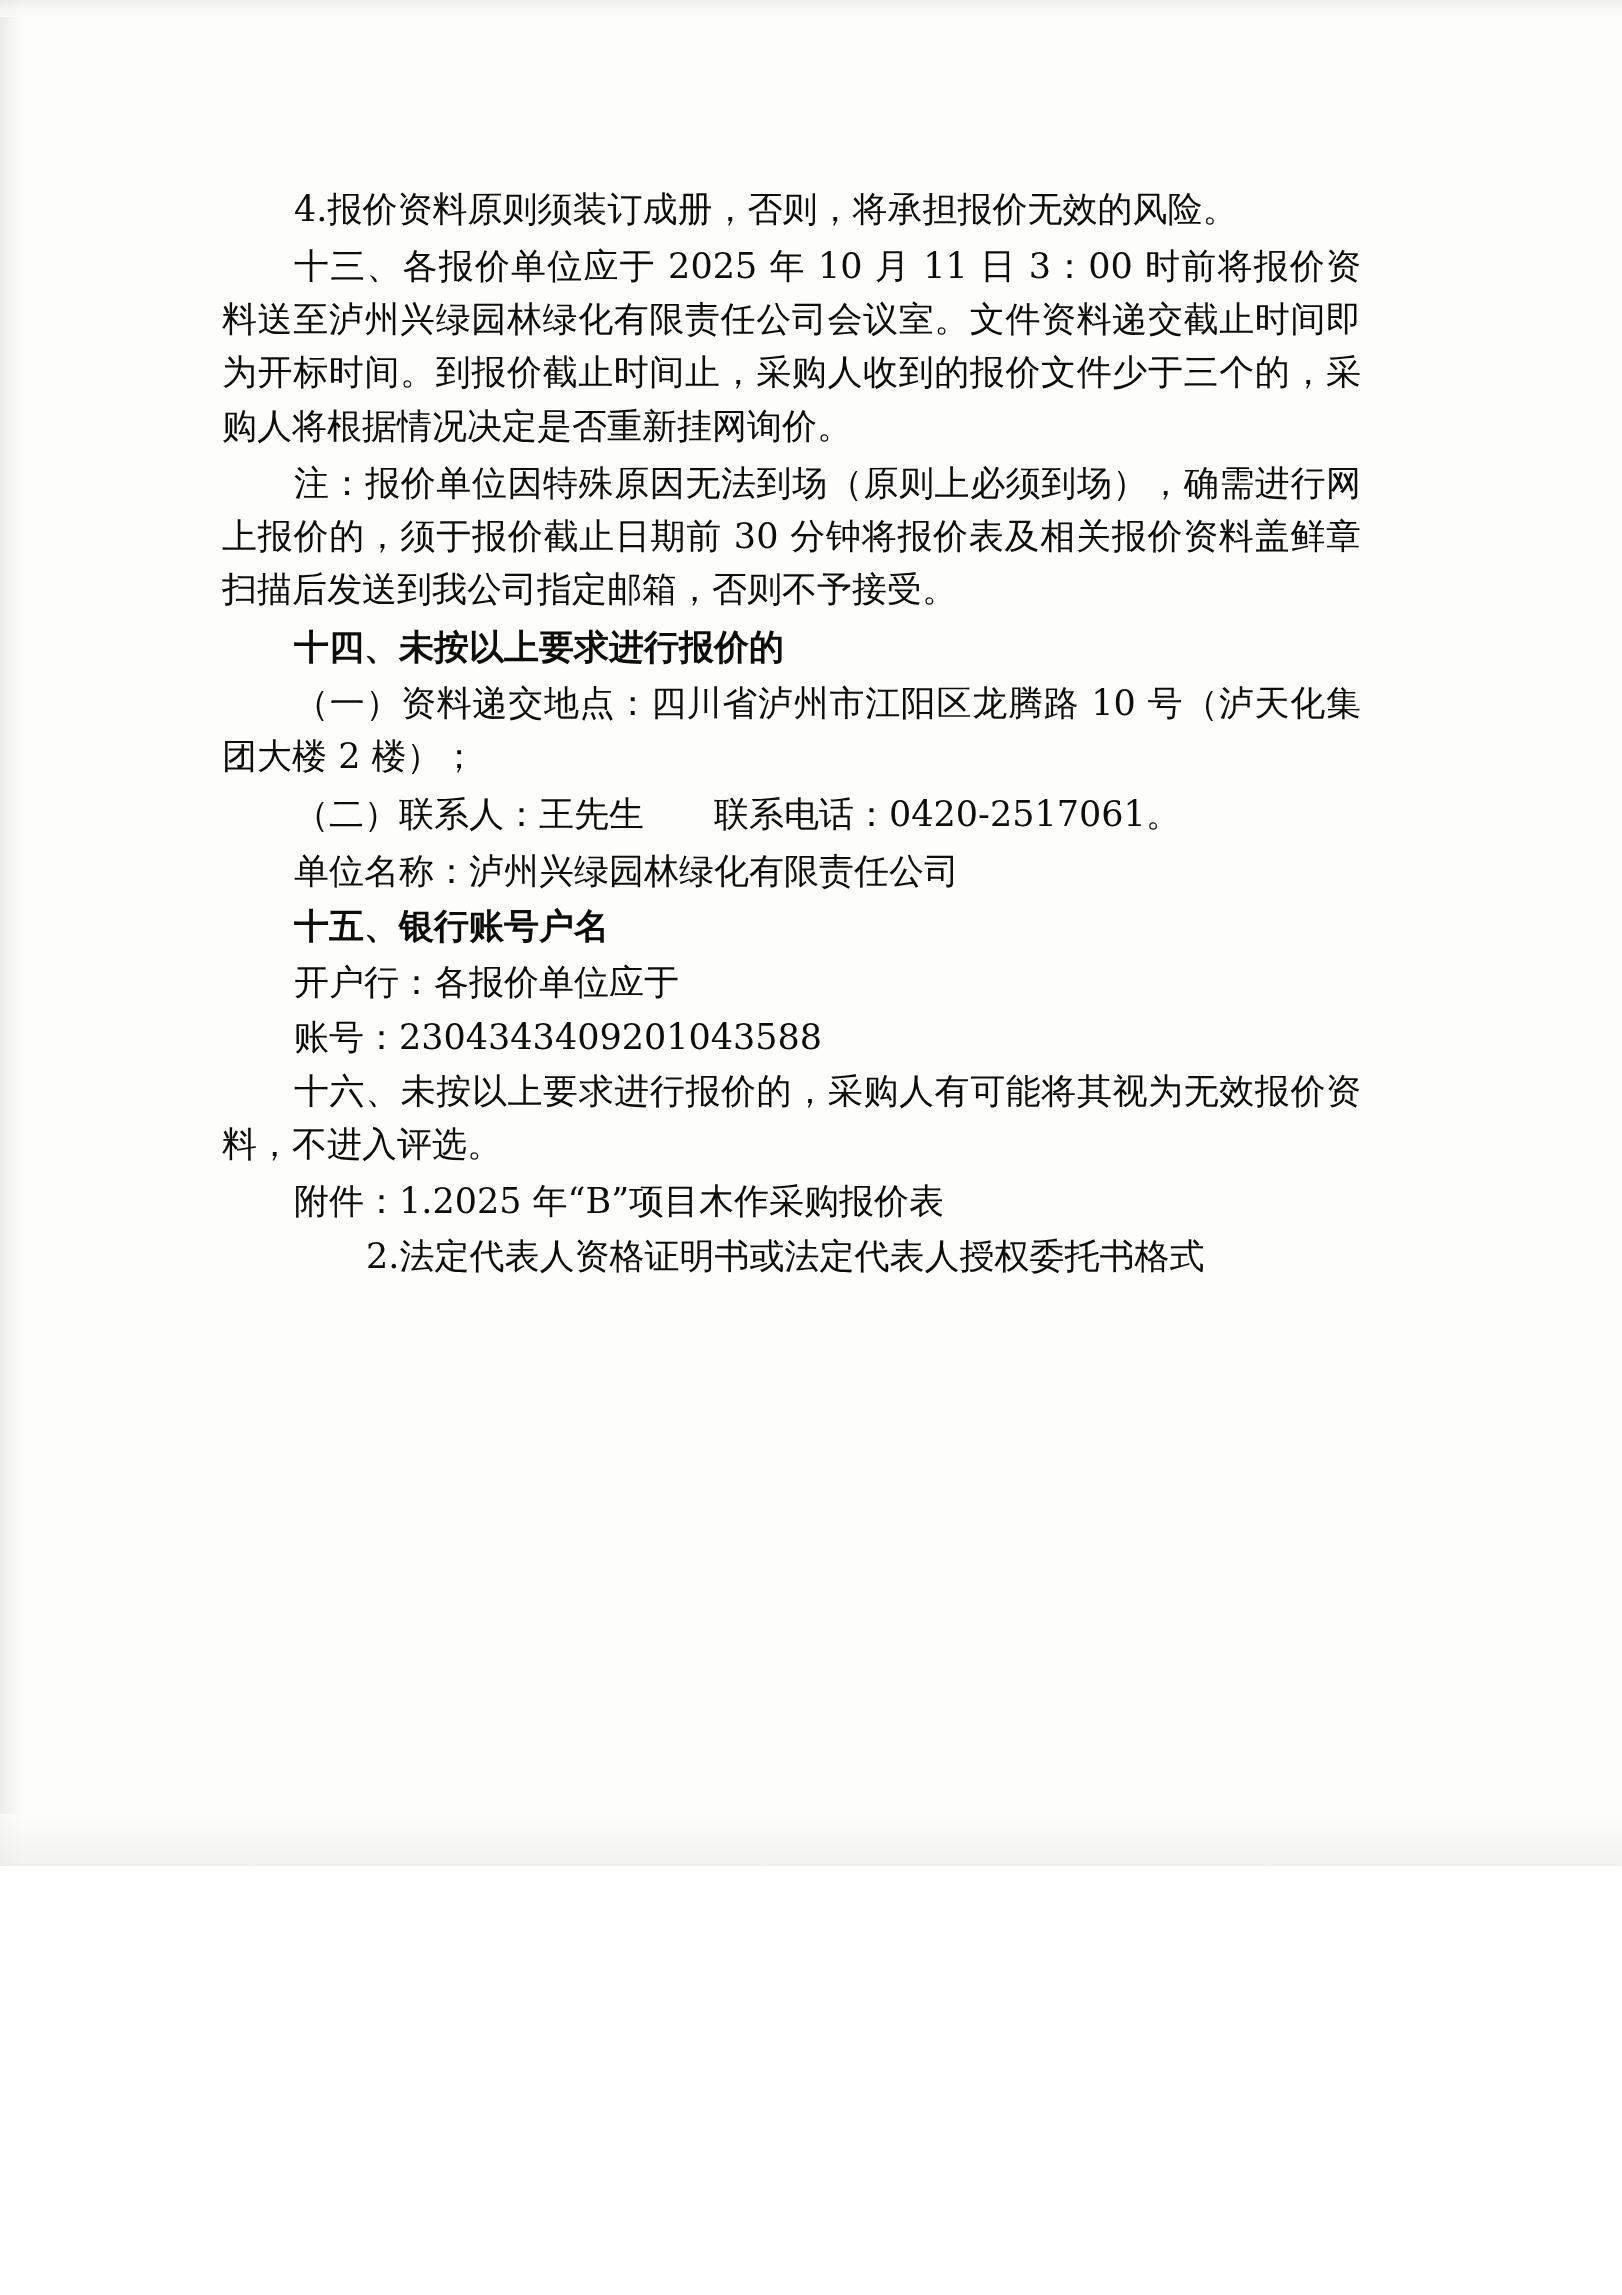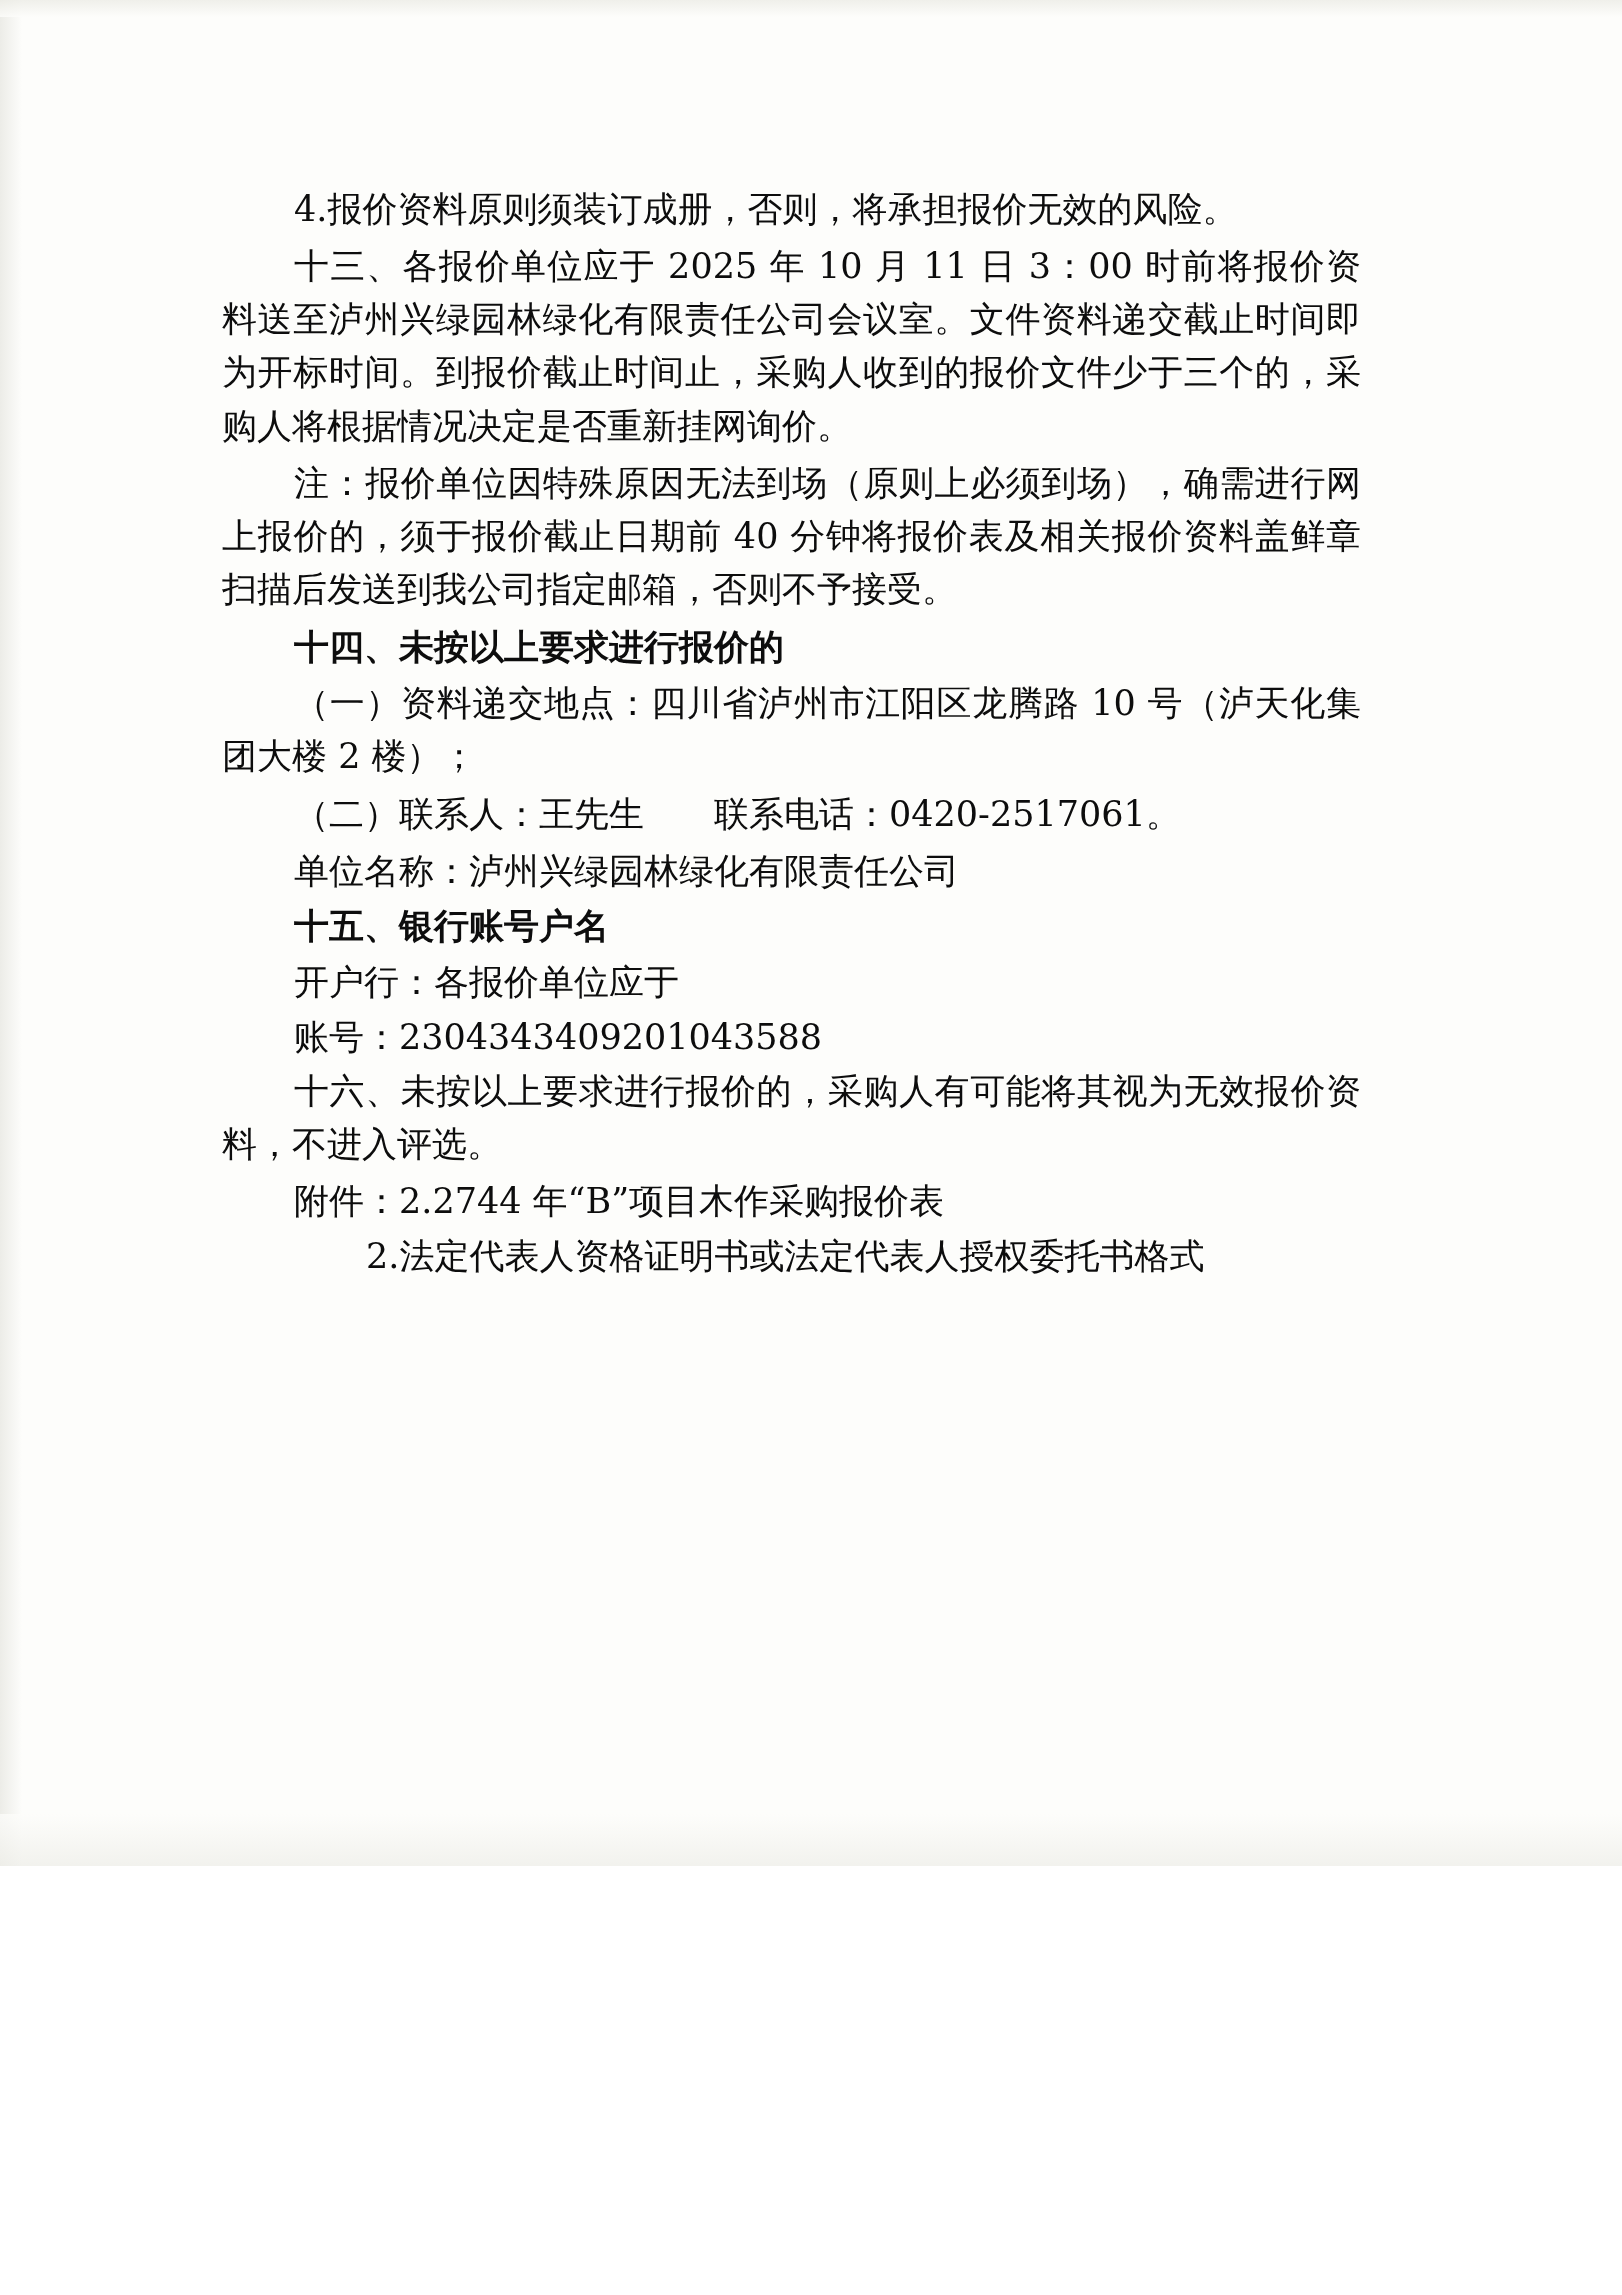--- a/index.html
+++ b/index.html
@@ -85,28 +85,28 @@
 <body>
 
 <div class="page">
   <div class="scan-edge-left"></div>
   <div class="scan-edge-top"></div>
   <div class="scan-edge-bottom"></div>
 
   <div class="content">
     <p class="para indent">4.报价资料原则须装订成册，否则，将承担报价无效的风险。</p>
     <p class="para indent">十三、各报价单位应于 2025 年 10 月 11 日 3：00 时前将报价资料送至泸州兴绿园林绿化有限责任公司会议室。文件资料递交截止时间即为开标时间。到报价截止时间止，采购人收到的报价文件少于三个的，采购人将根据情况决定是否重新挂网询价。</p>
-    <p class="para indent">注：报价单位因特殊原因无法到场（原则上必须到场），确需进行网上报价的，须于报价截止日期前 40 分钟将报价表及相关报价资料盖鲜章扫描后发送到我公司指定邮箱，否则不予接受。</p>
+    <p class="para indent">注：报价单位因特殊原因无法到场（原则上必须到场），确需进行网上报价的，须于报价截止日期前 30 分钟将报价表及相关报价资料盖鲜章扫描后发送到我公司指定邮箱，否则不予接受。</p>
     <p class="para heading">十四、未按以上要求进行报价的</p>
     <p class="para indent">（一）资料递交地点：四川省泸州市江阳区龙腾路 10 号（泸天化集团大楼 2 楼）；</p>
     <p class="para indent">（二）联系人：王先生　　联系电话：0420-2517061。</p>
     <p class="para sub tight">单位名称：泸州兴绿园林绿化有限责任公司</p>
     <p class="para heading">十五、银行账号户名</p>
     <p class="para sub tight">开户行：各报价单位应于</p>
     <p class="para sub tight">账号：2304343409201043588</p>
     <p class="para indent">十六、未按以上要求进行报价的，采购人有可能将其视为无效报价资料，不进入评选。</p>
-    <p class="para indent tight">附件：2.2744 年“B”项目木作采购报价表</p>
+    <p class="para indent tight">附件：1.2025 年“B”项目木作采购报价表</p>
     <p class="para indent2">2.法定代表人资格证明书或法定代表人授权委托书格式</p>
   </div>
 
   <div class="page-number">8</div>
 </div>
 
 
 </body></html>

